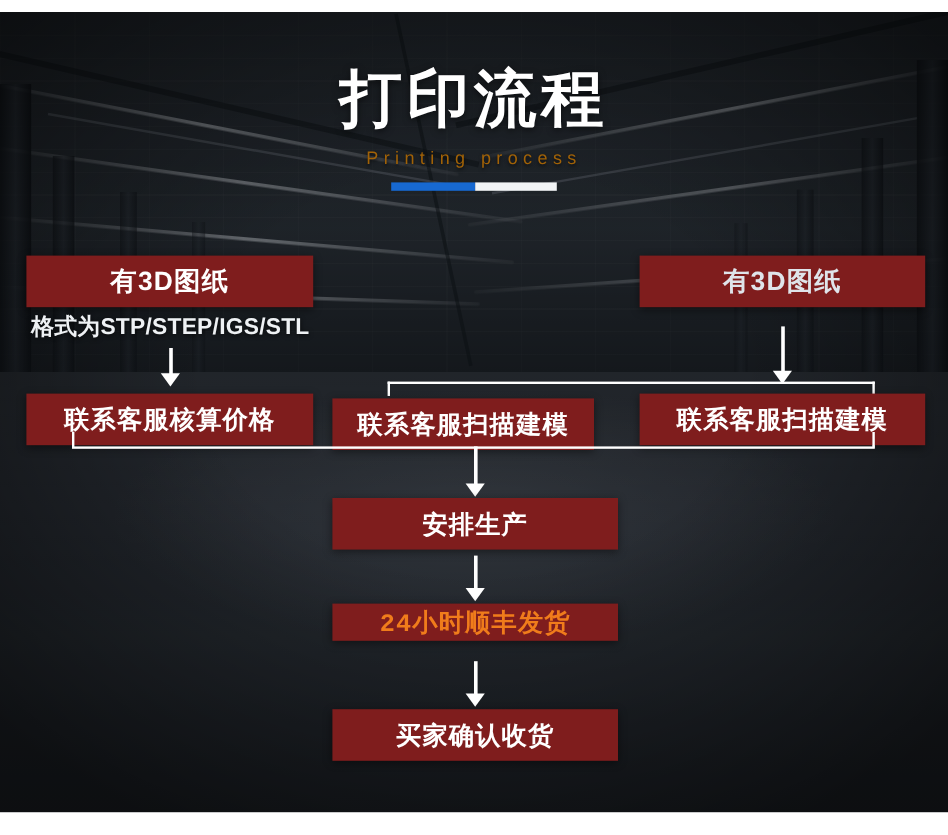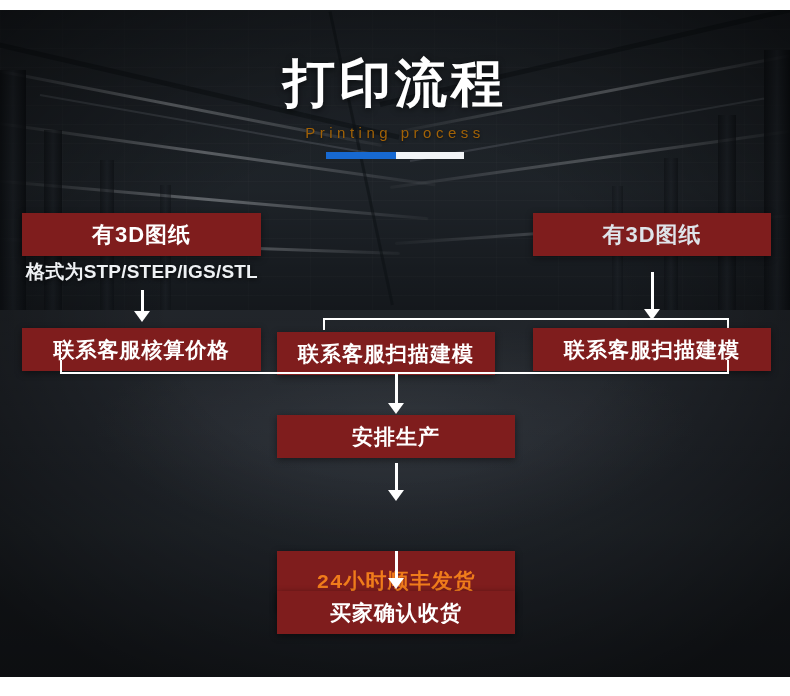--- a/index.html
+++ b/index.html
@@ -216,21 +216,21 @@
     <div class="head" style="top:31px;"></div>
   </div>
 
   <div class="box md" style="left:277px;top:415px;width:238px;height:43px;">安排生产</div>
 
   <div class="arrow" style="left:380px;top:463px;width:32px;height:38px;">
     <div class="shaft" style="height:28px;"></div>
     <div class="head" style="top:27px;"></div>
   </div>
 
-  <div class="box md orange" style="left:277px;top:503px;width:238px;height:60px;margin-top:48px;">24小时顺丰发货</div>
+  <div class="box md orange" style="left:277px;top:503px;width:238px;height:31px;">24小时顺丰发货</div>
 
   <div class="arrow" style="left:380px;top:551px;width:32px;height:38px;">
     <div class="shaft" style="height:28px;"></div>
     <div class="head" style="top:27px;"></div>
   </div>
 
   <div class="box md" style="left:277px;top:591px;width:238px;height:43px;">买家确认收货</div>
 
 </div>
 

